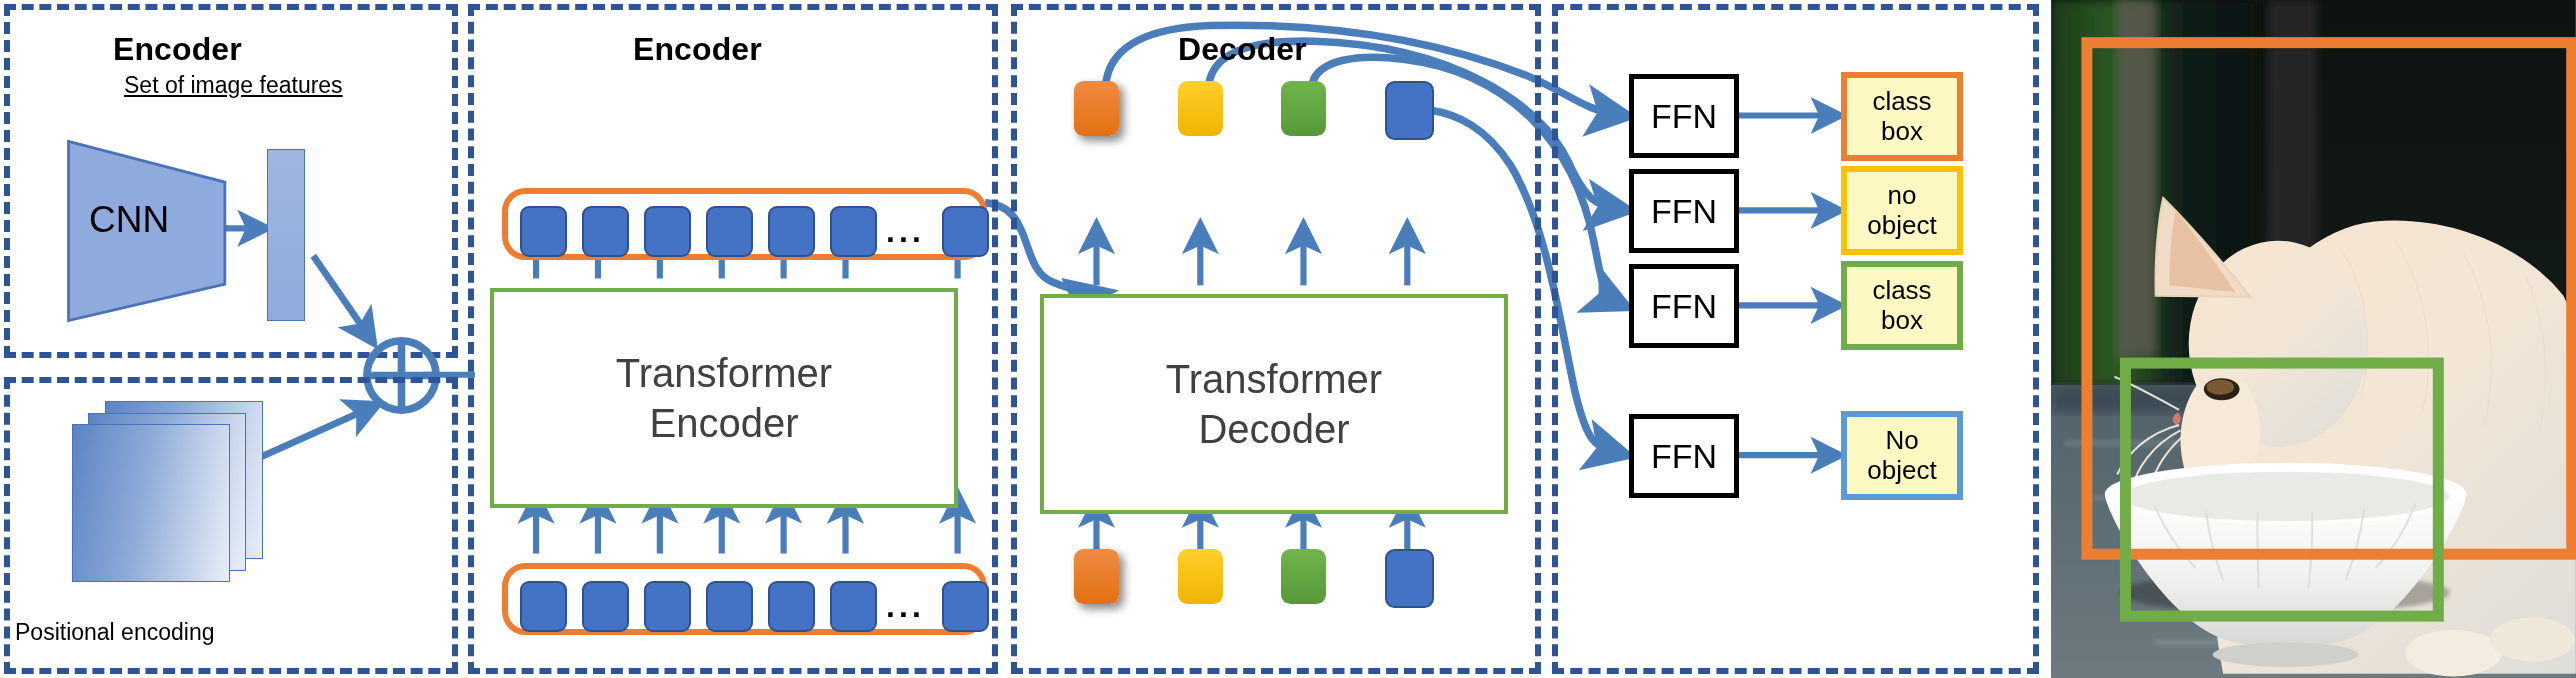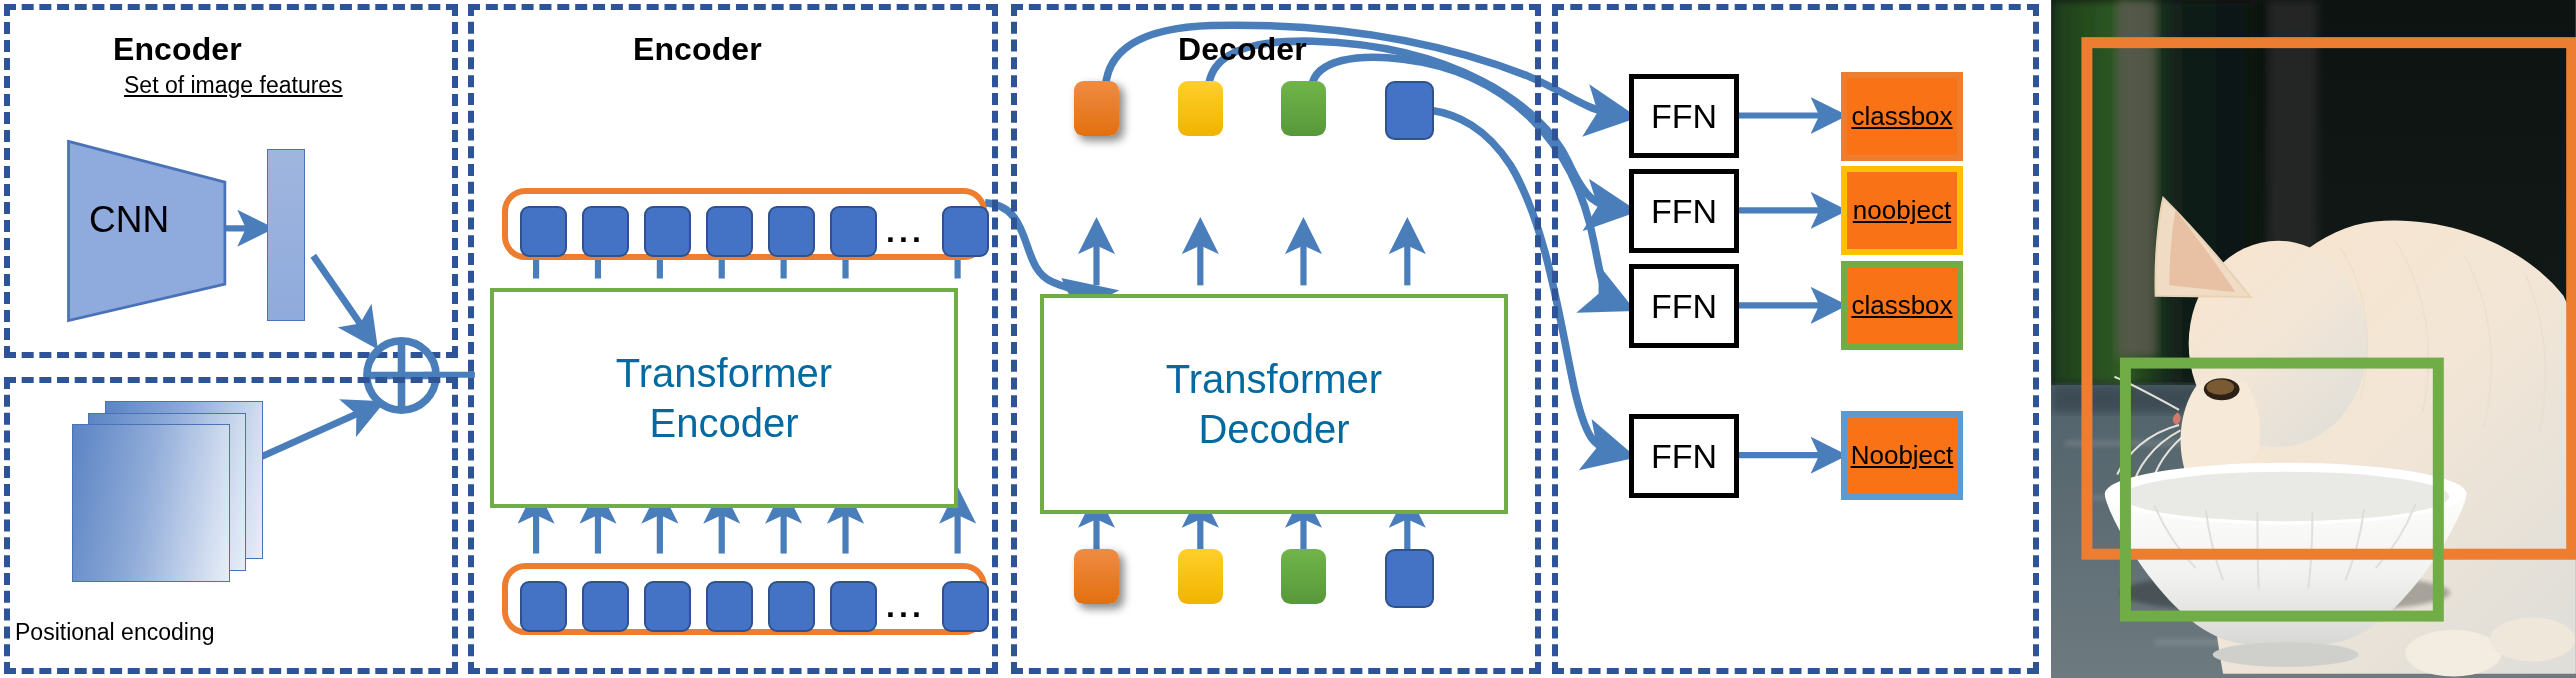--- a/index.html
+++ b/index.html
@@ -22,35 +22,35 @@
         background:linear-gradient(100deg,#5b84c4 0%,#8fabd8 45%,#e8eef8 100%);}
 
   
   .tokgroup{position:absolute;box-sizing:border-box;border:6.2px solid #ed7d31;border-radius:23.4px;background:#fff;}
   .tok{position:absolute;background:#4472c4;border:2.1px solid #2f528f;border-radius:9px;}
   .dots{position:absolute;font-size:32px;font-weight:bold;letter-spacing:4.1px;color:#000;line-height:1;}
 
   
   .tbox{position:absolute;box-sizing:border-box;border:4.8px solid #70ad47;background:#fff;
         display:flex;align-items:center;justify-content:center;text-align:center;
-        font-size:40px;color:#0369a1;line-height:1.25;}
+        font-size:40px;color:#404040;line-height:1.25;}
 
   
   .chip{position:absolute;border-radius:9.6px;}
   .chip.orange{background:linear-gradient(180deg,#ef8b42,#e2700f);box-shadow:4.8px 4.8px 8.3px rgba(0,0,0,.45);}
   .chip.yellow{background:linear-gradient(180deg,#ffcf2a,#f0b400);}
   .chip.green{background:linear-gradient(180deg,#70b44a,#57993a);}
   .chip.blue{background:#4472c4;border:2.8px solid #2f528f;}
 
   
   .ffn{position:absolute;box-sizing:border-box;border:5.5px solid #000;background:#fff;
        display:flex;align-items:center;justify-content:center;font-size:34px;color:#000;}
-  .pred{position:absolute;box-sizing:border-box;background:#f97316;
-        display:flex;flex-direction:row;align-items:center;justify-content:center;
-        font-size:26px;color:#000;line-height:1.15;text-decoration:underline;}
+  .pred{position:absolute;box-sizing:border-box;background:#fef9c3;
+        display:flex;flex-direction:column;align-items:center;justify-content:center;
+        font-size:26px;color:#000;line-height:1.15;}
 
   
   #wires{position:absolute;left:0;top:0;width:2576px;height:678px;pointer-events:none;}
 
   
   .photo{position:absolute;overflow:hidden;}
   .bbox{position:absolute;box-sizing:border-box;}
 </style>
 </head>
 <body>

